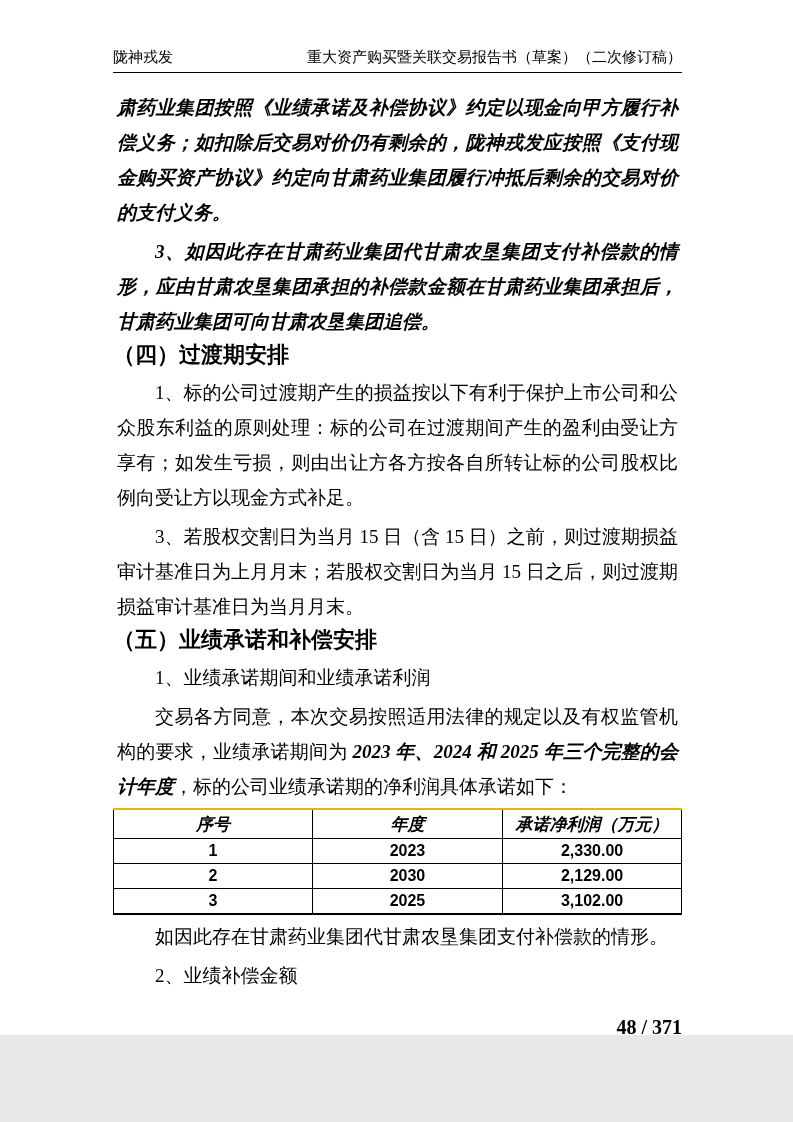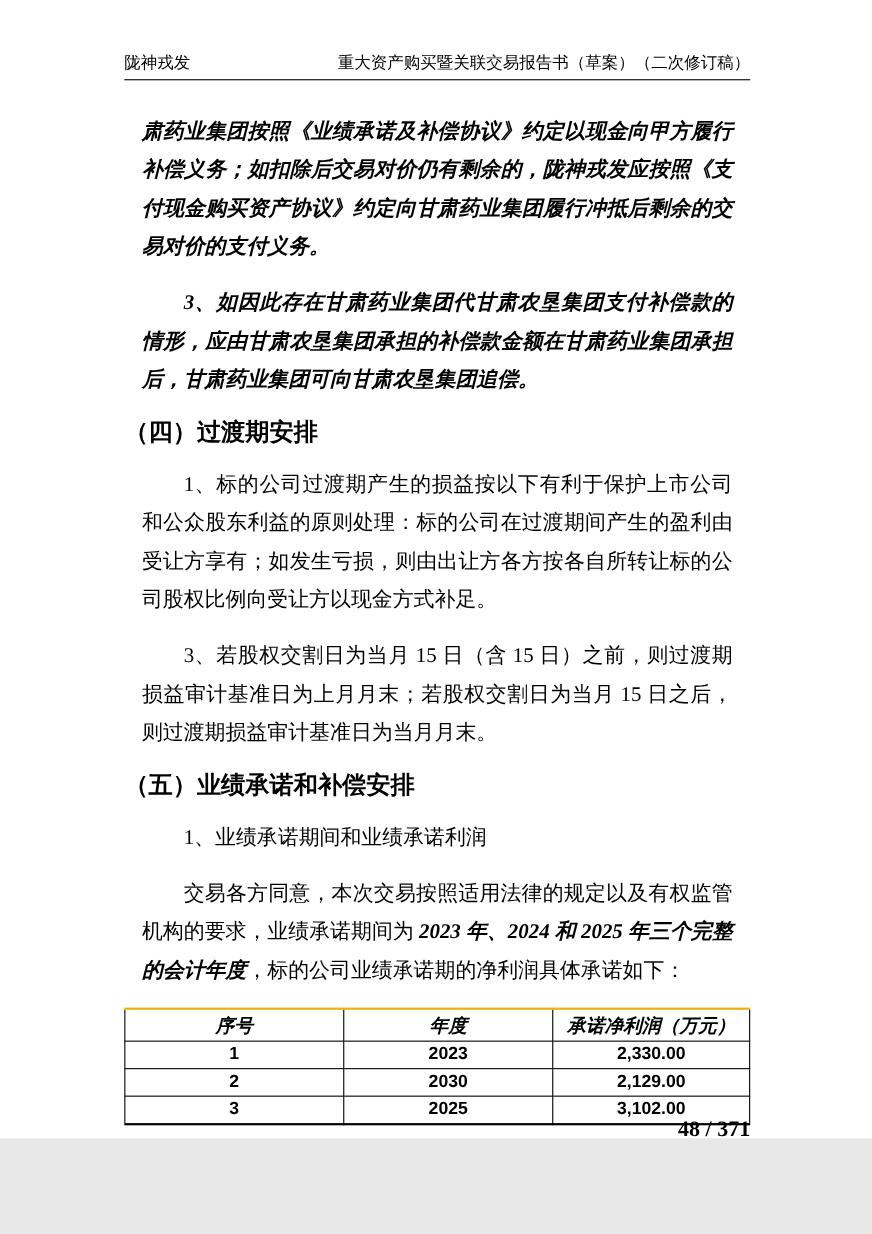--- a/index.html
+++ b/index.html
@@ -27,31 +27,31 @@
     border-bottom: 1.5px solid #000;
   }
   
   .body {
     position: absolute;
     left: 113px;
     width: 569px;
     top: 86px;
   }
   p.para {
-    margin: 16px;
+    margin: 4px;
     font-size: 19px;
     line-height: 35px;
     text-align: justify;
     text-justify: inter-ideograph;
   }
   .indent { text-indent: 38px; }
   .bold-kai { font-weight: bold; font-style: italic; }
   h2.sect {
     margin: 0;
-    font-family: Liberation Serif, serif;
+    font-family: Liberation Mono, monospace;
     font-weight: bold;
     font-size: 22px;
     line-height: 28px;
     text-align: left;
   }
   .h-s4 { margin-top: 14px; margin-bottom: 14px; }
   .h-s5 { margin-top: 12px; margin-bottom: 10px; }
   
   table.commit {
     width: 100%;
@@ -146,21 +146,21 @@
           <td>2,129.00</td>
         </tr>
         <tr>
           <td>3</td>
           <td>2025</td>
           <td>3,102.00</td>
         </tr>
       </tbody>
     </table>
 
-    <p class="para indent note-para">约定向甘肃药业集团履行冲抵后剩余的交易对价的支付义务。</p>
+    <p class="para indent note-para">如因此存在甘肃药业集团代甘肃农垦集团支付补偿款的情形。</p>
 
     <p class="para indent sub2-para">2、业绩补偿金额</p>
 
   </div>
 
   <div class="footer">48 / 371</div>
 
 </div>
 
 </body></html>

